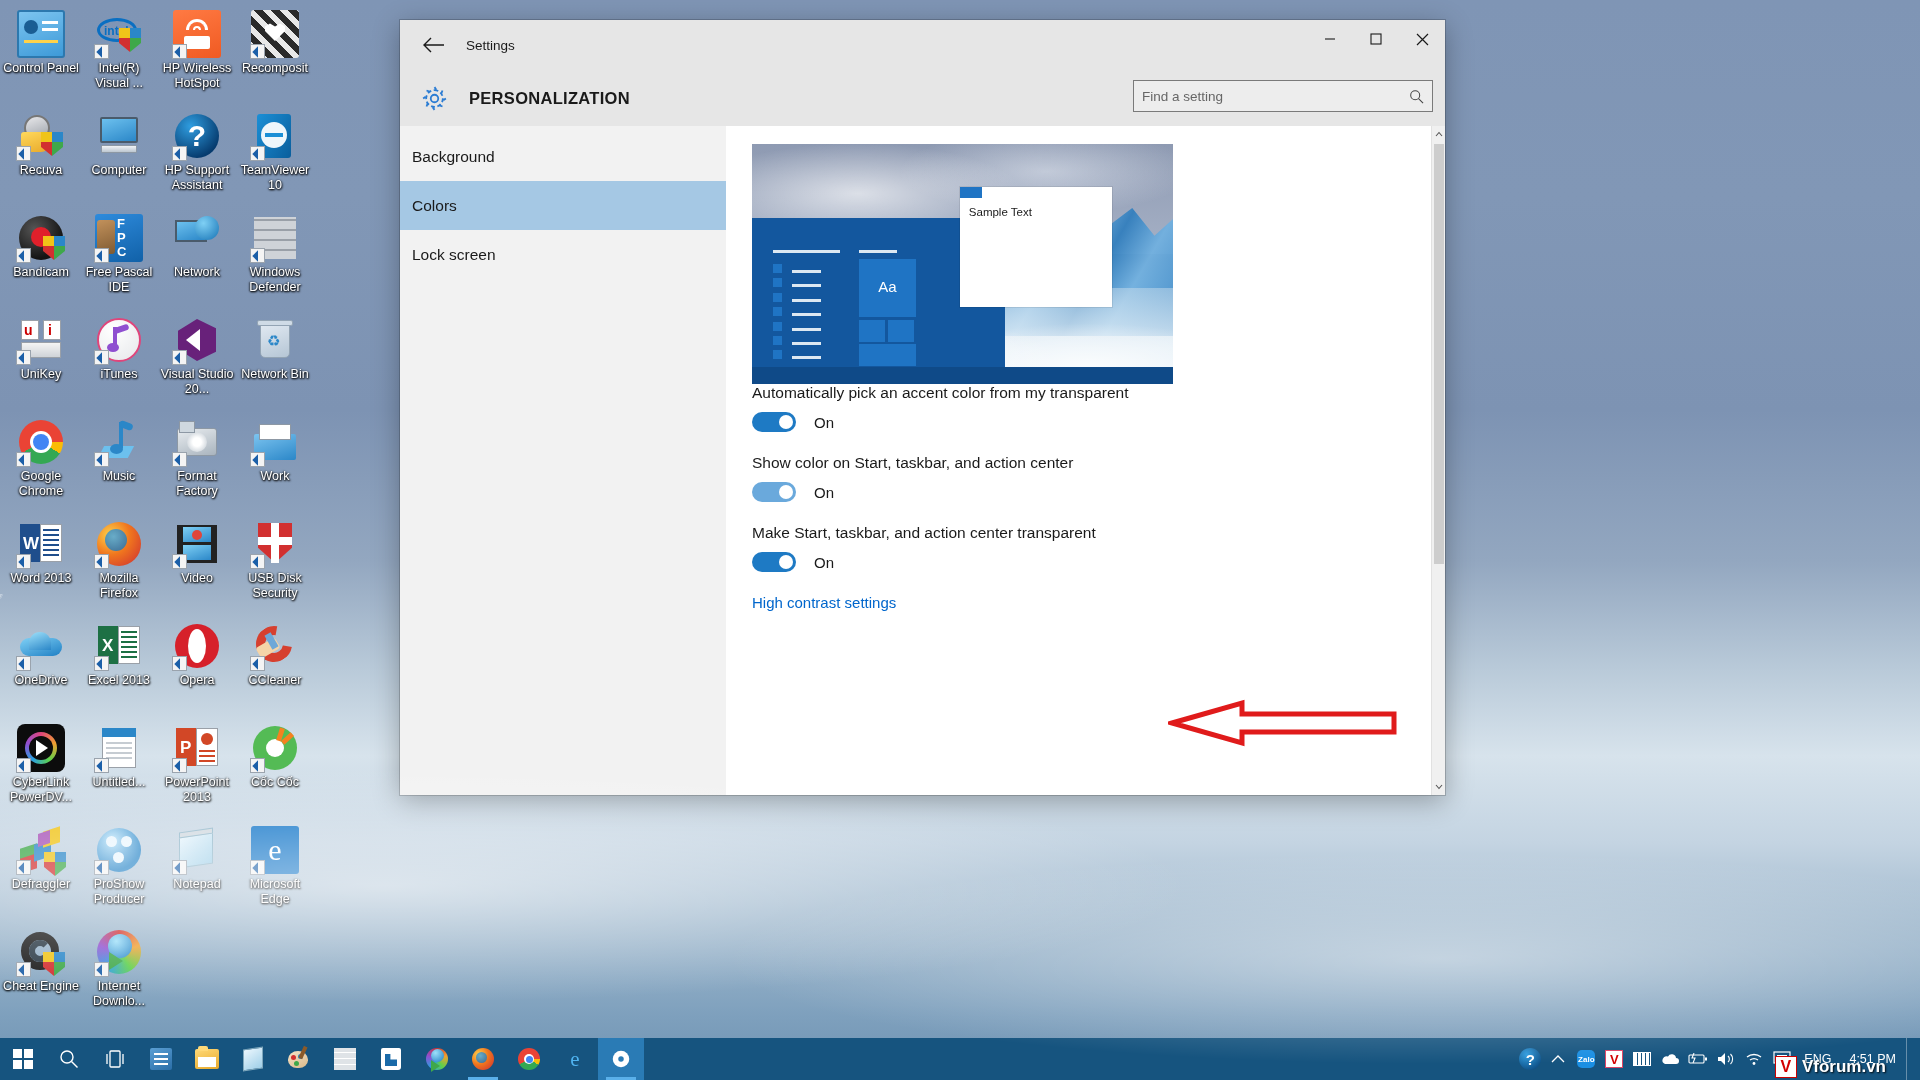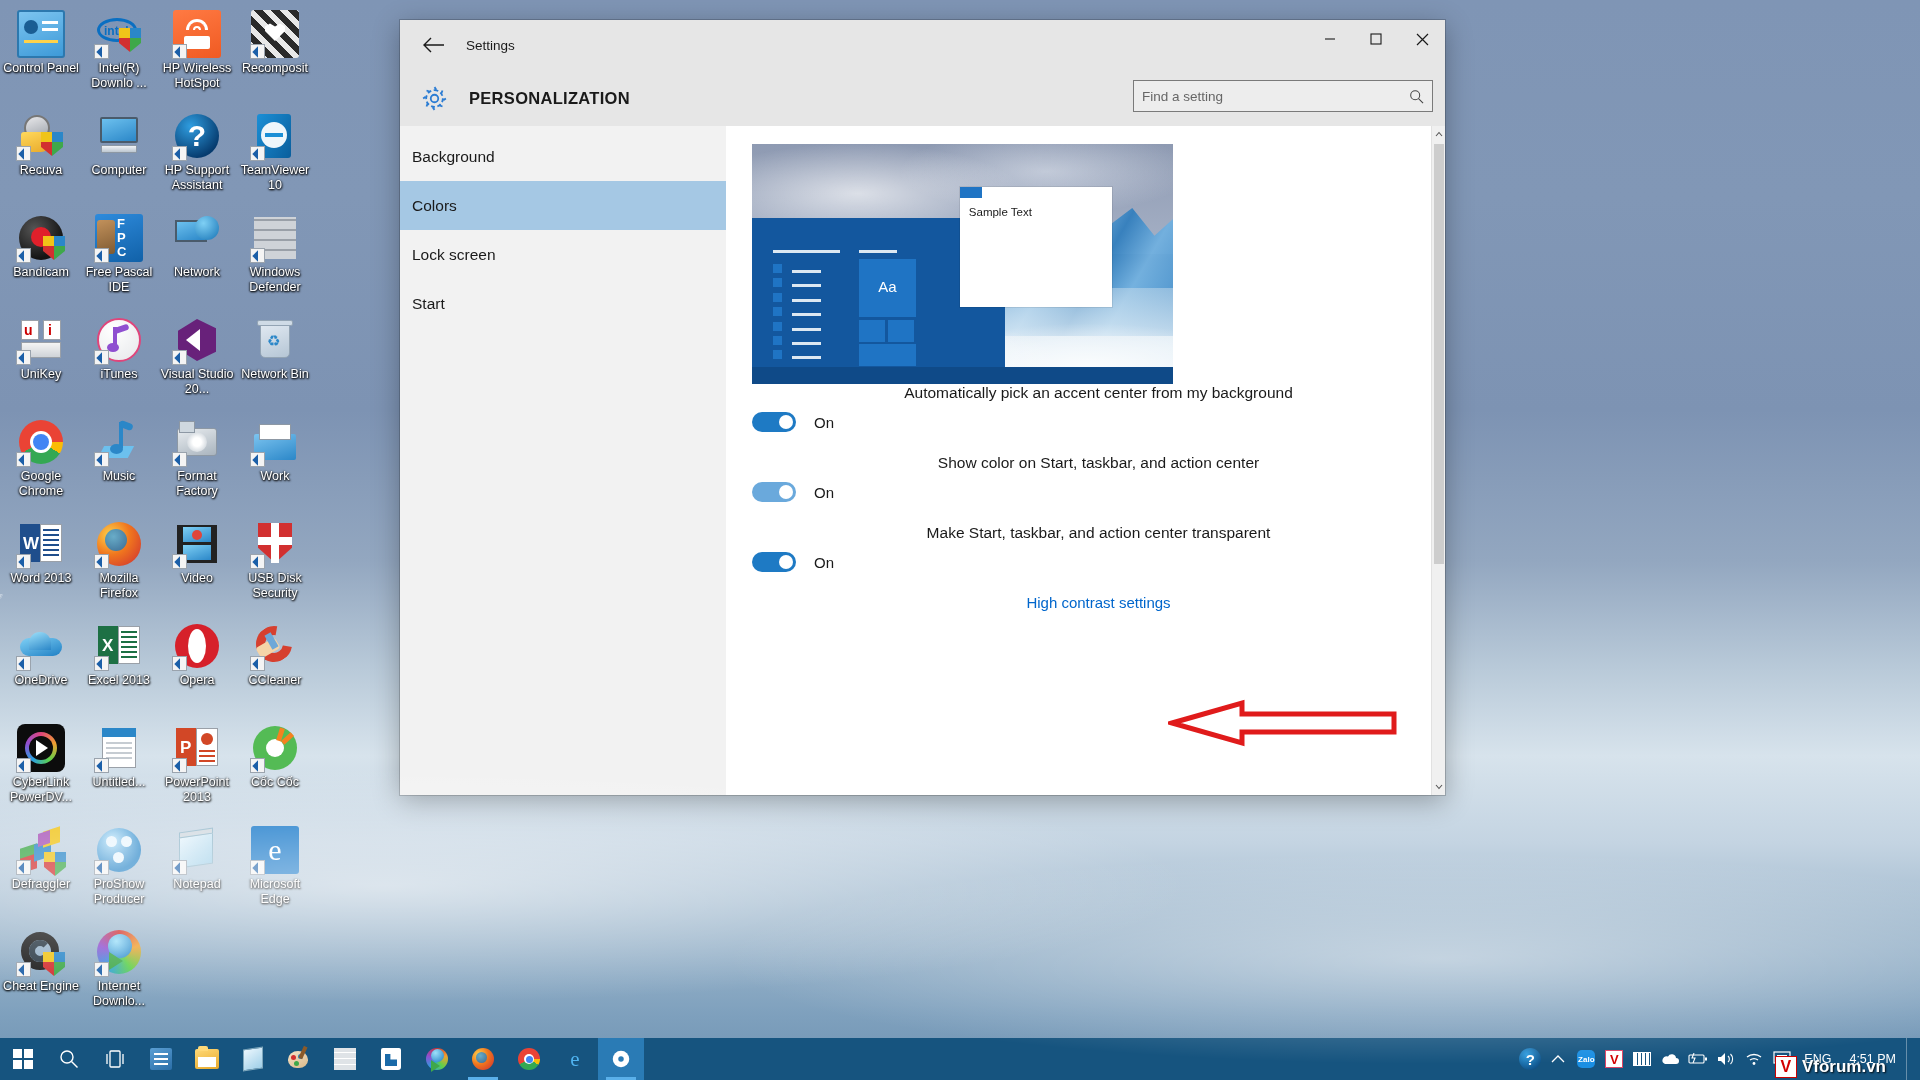--- a/index.html
+++ b/index.html
@@ -130,21 +130,21 @@
     background: #ededed; border: 1px solid #7a7a7a;
     display:flex; align-items:center; padding: 0 8px;
   }
   .search-input {
     flex: 1; border: none; background: transparent; outline: none;
     font-size: 13.5px; color: #444;
     font-family: "Liberation Sans", sans-serif;
   }
   .search-input::placeholder { color: #666; }
 
-  .win-body { flex: 1; display: flex; min-height: 0; position: relative; text-align: center; }
+  .win-body { flex: 1; display: flex; min-height: 0; position: relative; }
 
   .sidebar {
     width: 326px; background: #f2f2f2; flex: 0 0 auto;
     padding-top: 6px;
   }
   .nav-item {
     height: 49px; display: flex; align-items: center;
     padding-left: 12px; font-size: 15.5px; color: #1a1a1a;
     cursor: pointer;
   }
@@ -306,21 +306,21 @@
         </div>
         <div class="ic-label">Control Panel</div>
       </div>
       <div class="desk-icon">
         <div class="ic-img">
           <div style="position:absolute;left:2px;top:8px;width:40px;height:24px;border:3px solid #0a6fc2;border-radius:50%"></div>
           <div style="position:absolute;left:9px;top:14px;color:#0a6fc2;font-size:12px;font-weight:bold">intel</div>
           <div style="position:absolute;left:24px;top:18px;width:22px;height:24px;background:conic-gradient(from 180deg at 50% 42%,#d23030 0 25%,#f0c419 25% 50%,#2b87c8 50% 75%,#3fa84a 75% 100%);clip-path:polygon(50% 100%,0 62%,0 0,100% 0,100% 62%)"></div>
           <span class="shortcut-arrow"></span>
         </div>
-        <div class="ic-label">Intel(R) Downlo ...</div>
+        <div class="ic-label">Intel(R) Visual ...</div>
       </div>
       <div class="desk-icon">
         <div class="ic-img">
           <div class="sq" style="background:linear-gradient(160deg,#ff7a43,#f05a22)"></div>
           <div style="position:absolute;left:13px;top:9px;width:22px;height:11px;border:3px solid #fff;border-bottom:none;border-radius:22px 22px 0 0"></div>
           <div style="position:absolute;left:20px;top:16px;width:8px;height:4px;border:2px solid #fff;border-bottom:none;border-radius:8px 8px 0 0"></div>
           <div style="position:absolute;left:11px;top:26px;width:26px;height:13px;background:#fff;border-radius:2px"></div>
           <span class="shortcut-arrow"></span>
         </div>
         <div class="ic-label">HP Wireless HotSpot</div>
@@ -695,23 +695,20 @@
 
       <div class="sidebar">
           <div class="nav-item">
             <span>Background</span>
           </div>
           <div class="nav-item selected">
             <span>Colors</span>
           </div>
           <div class="nav-item">
             <span>Lock screen</span>
-          </div>
-          <div class="nav-item">
-            <span>Start</span>
           </div>
         </div>
 
       <div class="content">
 
 
         <div class="preview">
           <div class="prev-sky"></div>
           <div class="prev-berg"></div>
           <div class="prev-snow"></div>
@@ -745,21 +742,21 @@
           <div class="prev-taskbar"></div>
 
           <div class="sample-win"></div>
           <div class="sample-accent"></div>
           <div class="sample-txt">Sample Text</div>
         </div>
 
 
         <div id="options-list">
             <div>
-              <div class="opt-label">Automatically pick an accent center from my background</div>
+              <div class="opt-label">Automatically pick an accent color from my transparent</div>
               <div class="opt-row">
                 <div class="toggle">
                   <span class="knob"></span>
                 </div>
                 <div class="toggle-state">On</div>
               </div>
             </div>
             <div>
               <div class="opt-label">Show color on Start, taskbar, and action center</div>
               <div class="opt-row">

